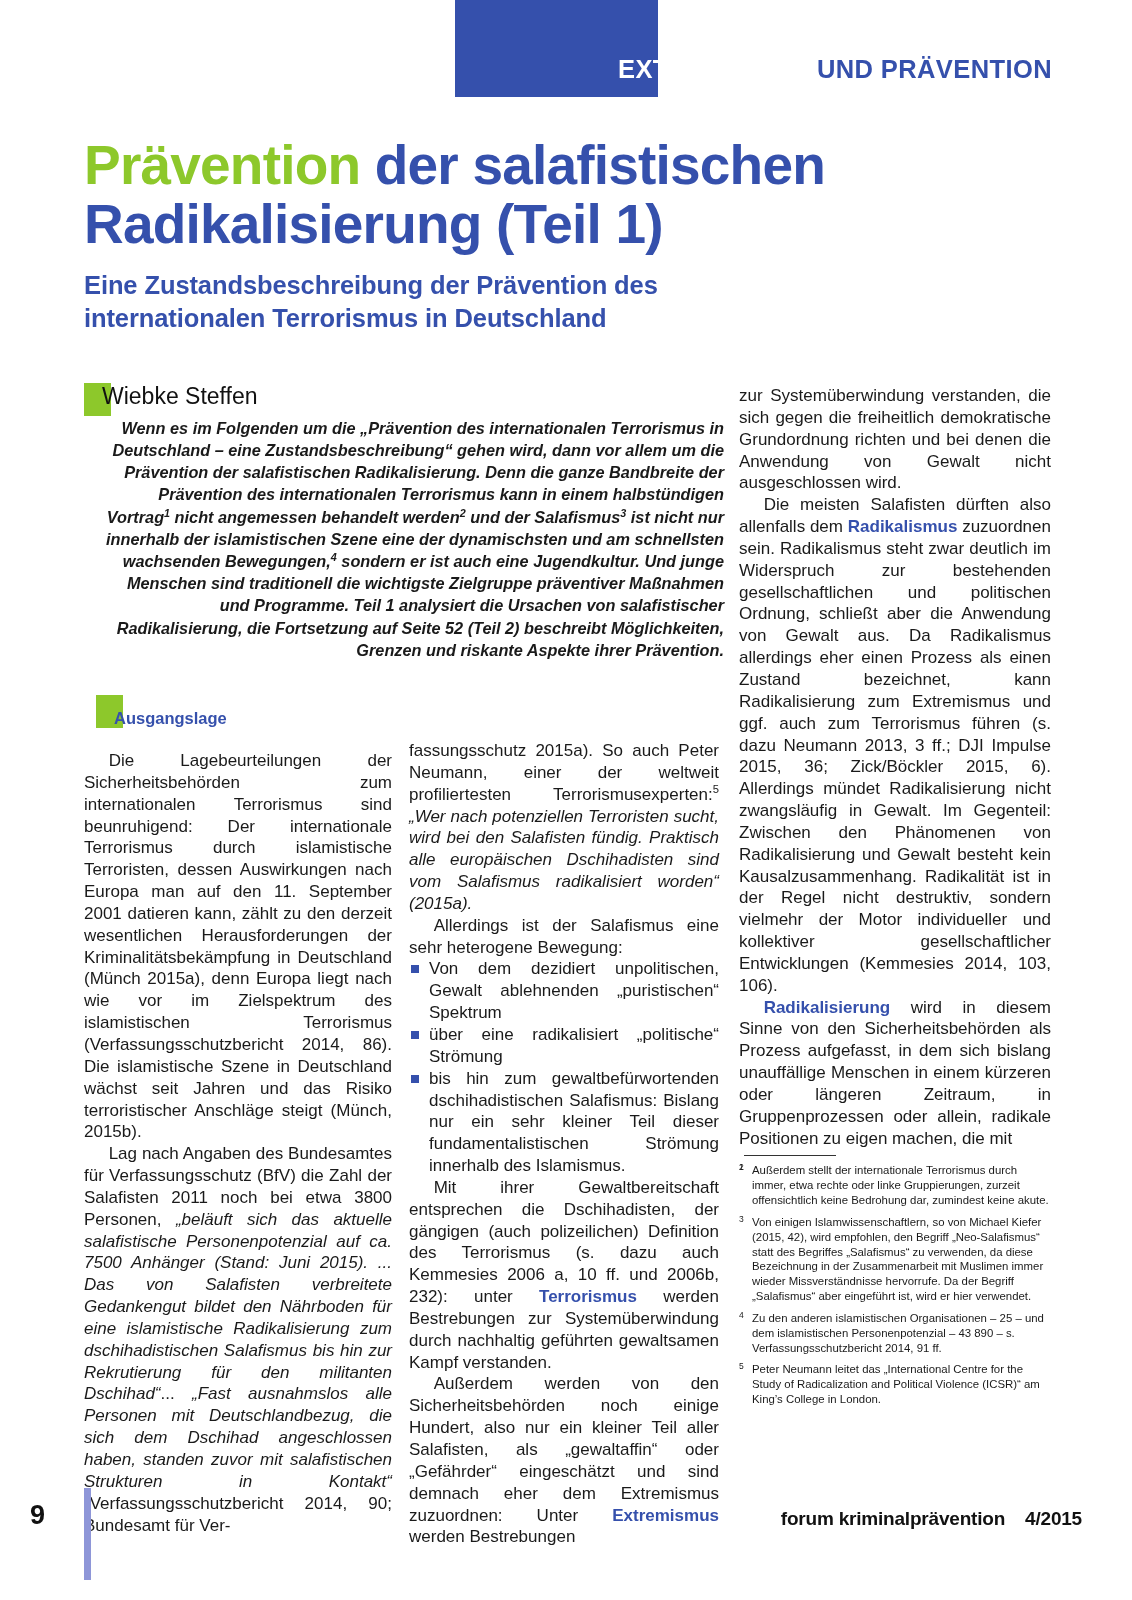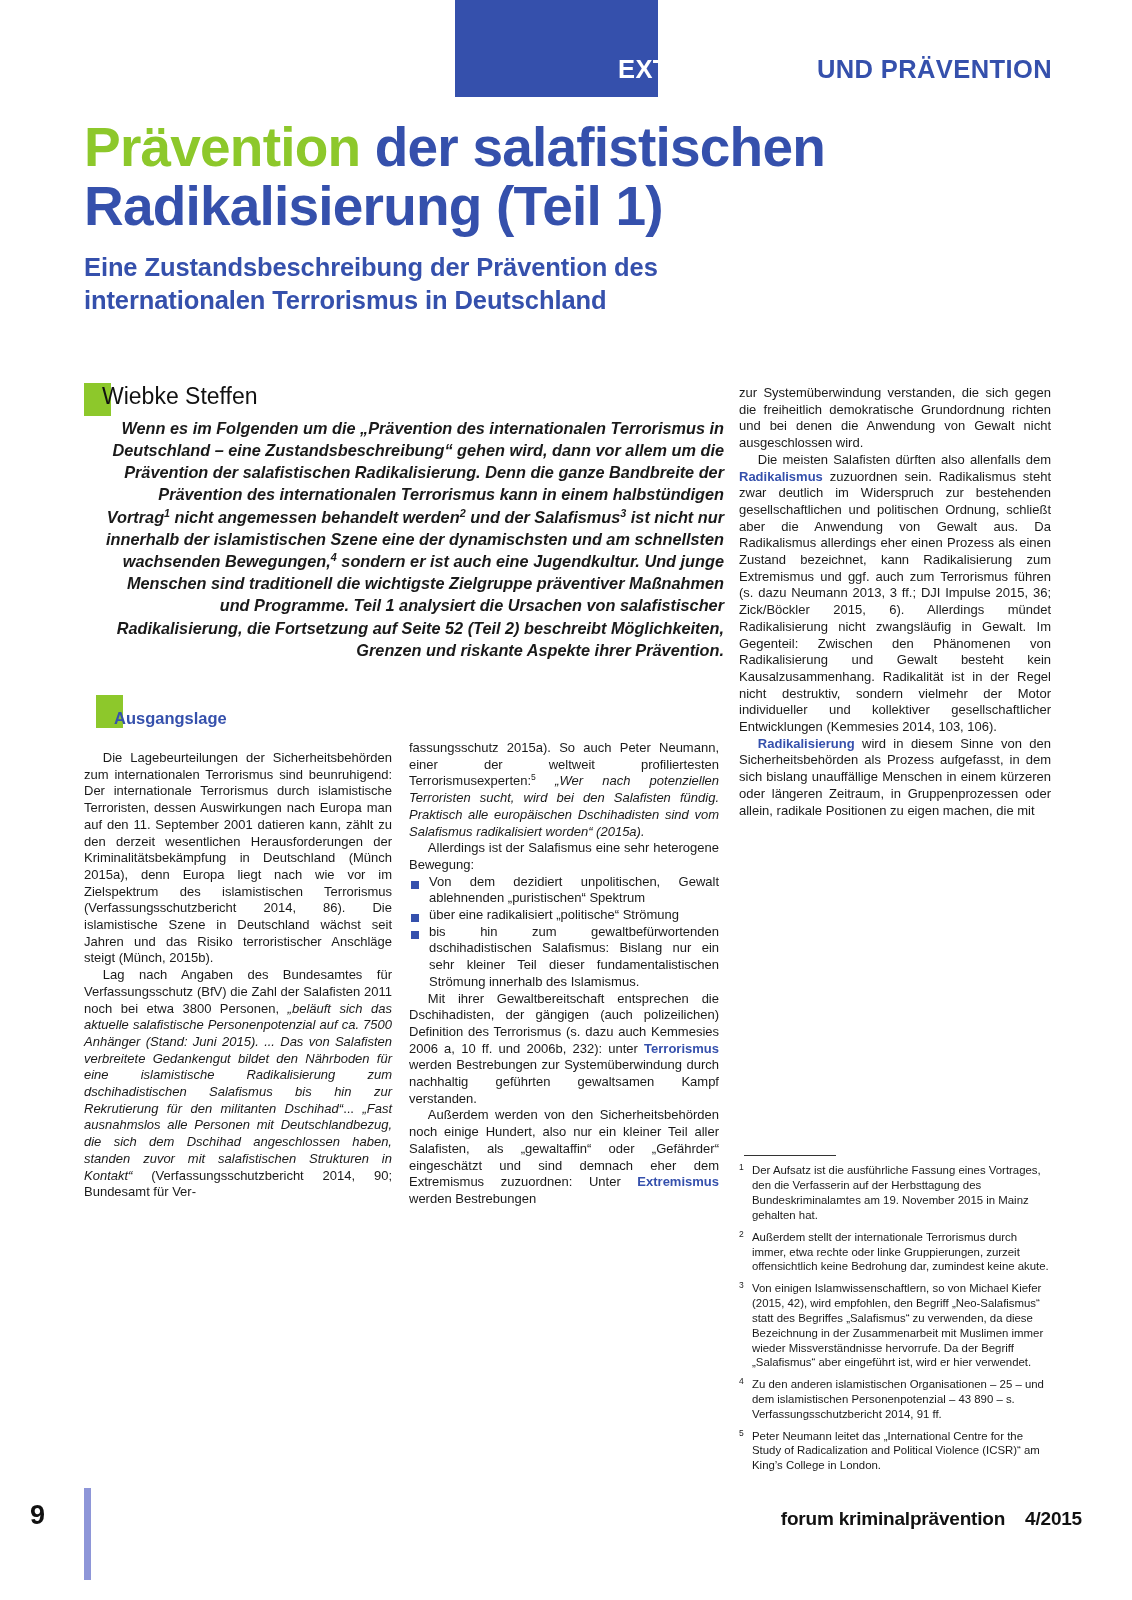--- a/index.html
+++ b/index.html
@@ -41,21 +41,21 @@
     letter-spacing: 0.4px;
     white-space: nowrap;
   }
   .header-text .hl-white { color: #ffffff; }
   .header-text .hl-blue  { color: #3550AC; }
 
   
   .title-wrap {
     position: absolute;
     left: 84px;
-    top: 118px;
+    top: 136px;
     width: 990px;
   }
   .title {
     font-size: 55px;
     font-weight: bold;
     line-height: 1.08;
     letter-spacing: -0.8px;
     color: #3550AC;
     margin: 0;
   }
@@ -122,21 +122,21 @@
     margin: 14px 0 0 18px;
     font-size: 16.5px;
     font-weight: bold;
     color: #3550AC;
     z-index: 2;
   }
 
   
   .col {
     position: absolute;
-    font-size: 13px;
+    font-size: 17px;
     line-height: 1.285;
     text-align: justify;
     color: #1a1a1a;
   }
   .col p {
     margin: 0;
     text-indent: 1.45em;
   }
   .col p.noindent { text-indent: 0; }
   .col-left   { left: 84px;  top: 750px;  width: 308px; }
@@ -286,21 +286,21 @@
 </div>
 
 <div class="col col-right">
   <p class="noindent">zur Systemüberwindung verstanden, die sich gegen die freiheitlich demokratische Grundordnung richten und bei denen die Anwendung von Gewalt nicht ausgeschlossen wird.</p>
   <p><span>Die meisten Salafisten dürften also allenfalls dem </span><span class="accent">Radikalismus</span><span> zuzuordnen sein. Radikalismus steht zwar deutlich im Widerspruch zur bestehenden gesellschaftlichen und politischen Ordnung, schließt aber die Anwendung von Gewalt aus. Da Radikalismus allerdings eher einen Prozess als einen Zustand bezeichnet, kann Radikalisierung zum Extremismus und ggf. auch zum Terrorismus führen (s. dazu Neumann 2013, 3 ff.; DJI Impulse 2015, 36; Zick/Böckler 2015, 6). Allerdings mündet Radikalisierung nicht zwangsläufig in Gewalt. Im Gegenteil: Zwischen den Phänomenen von Radikalisierung und Gewalt besteht kein Kausalzusammenhang. Radikalität ist in der Regel nicht destruktiv, sondern vielmehr der Motor individueller und kollektiver gesellschaftlicher Entwicklungen (Kemmesies 2014, 103, 106).</span></p>
   <p><span class="accent">Radikalisierung</span><span> wird in diesem Sinne von den Sicherheitsbehörden als Prozess aufgefasst, in dem sich bislang unauffällige Menschen in einem kürzeren oder längeren Zeitraum, in Gruppenprozessen oder allein, radikale Positionen zu eigen machen, die mit</span></p>
 </div>
 
 <div class="footnotes">
   <div class="footnote-rule"></div>
-  <div class="fn"><span class="fn-num">1</span><span>Der Aufsatz ist die ausführliche Fassung eines Vortrages, den die Verfasserin auf der Herbsttagung des Bundeskriminalamtes am 19. November 2015 in Mainz gehalten hat.</span></div>
+  <div class="fn"><span class="fn-num">1</span></div>
   <div class="fn"><span class="fn-num">2</span><span>Außerdem stellt der internationale Terrorismus durch immer, etwa rechte oder linke Gruppierungen, zurzeit offensichtlich keine Bedrohung dar, zumindest keine akute.</span></div>
   <div class="fn"><span class="fn-num">3</span><span>Von einigen Islamwissenschaftlern, so von Michael Kiefer (2015, 42), wird empfohlen, den Begriff „Neo-Salafismus“ statt des Begriffes „Salafismus“ zu verwenden, da diese Bezeichnung in der Zusammenarbeit mit Muslimen immer wieder Missverständnisse hervorrufe. Da der Begriff „Salafismus“ aber eingeführt ist, wird er hier verwendet.</span></div>
   <div class="fn"><span class="fn-num">4</span><span>Zu den anderen islamistischen Organisationen – 25 – und dem islamistischen Personenpotenzial – 43 890 – s. Verfassungsschutzbericht 2014, 91 ff.</span></div>
   <div class="fn"><span class="fn-num">5</span><span>Peter Neumann leitet das „International Centre for the Study of Radicalization and Political Violence (ICSR)“ am King’s College in London.</span></div>
 </div>
 
 <div class="footer">
   <div class="page-num">9</div>
   <div class="footer-bar"></div>
   <div class="footer-right">

